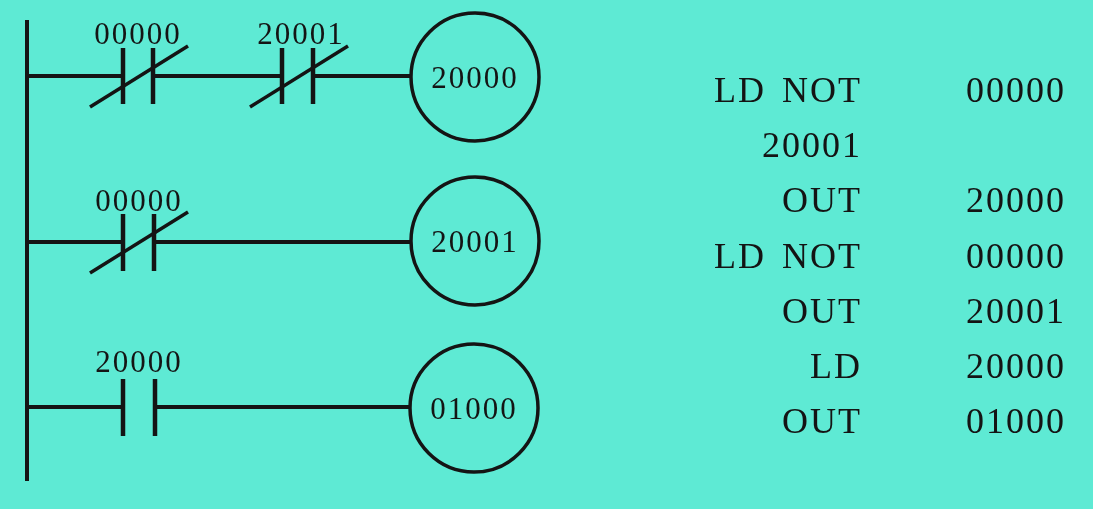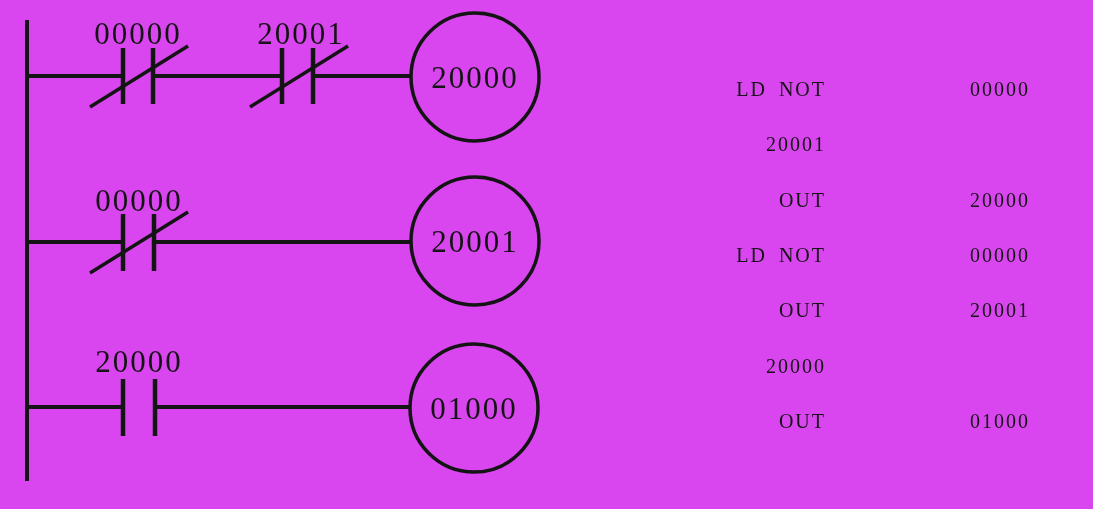--- a/index.html
+++ b/index.html
@@ -4,21 +4,21 @@
 <style>
   html, body {
     margin: 0;
     padding: 0;
     background: #ffffff;
   }
   .screen {
     position: relative;
     width: 1093px;
     height: 509px;
-    background: #d946ef;
+    background: #5eead4;
     overflow: hidden;
     font-family: "Liberation Serif", serif;
   }
   .ladder {
     position: absolute;
     left: 0;
     top: 0;
   }
   .ladder line, .ladder circle {
     stroke: #141414;
@@ -30,26 +30,26 @@
   .ladder .coil-circle { stroke-width: 3.5; }
   .ladder text {
     font-family: "Liberation Serif", serif;
     font-size: 31px;
     letter-spacing: 2px;
     fill: #141414;
     text-anchor: middle;
   }
   .mnemonics {
     position: absolute;
-    left: 674px;
+    left: 710px;
     top: 62px;
     width: 356px;
     display: grid;
     grid-auto-rows: 55.3px;
-    font-size: 20px;
+    font-size: 36px;
     letter-spacing: 2px;
     color: #141414;
   }
   .irow {
     display: grid;
     grid-template-columns: 152px 1fr;
     align-items: center;
   }
   .mn {
     text-align: right;
@@ -146,20 +146,21 @@
     </div>
     <div class="irow">
       <span class="mn">LD NOT</span>
       <span class="op">00000</span>
     </div>
     <div class="irow">
       <span class="mn">OUT</span>
       <span class="op">20001</span>
     </div>
     <div class="irow">
+      <span class="mn">LD</span>
       <span class="op">20000</span>
     </div>
     <div class="irow">
       <span class="mn">OUT</span>
       <span class="op">01000</span>
     </div>
   </div>
 
 </div>
 

